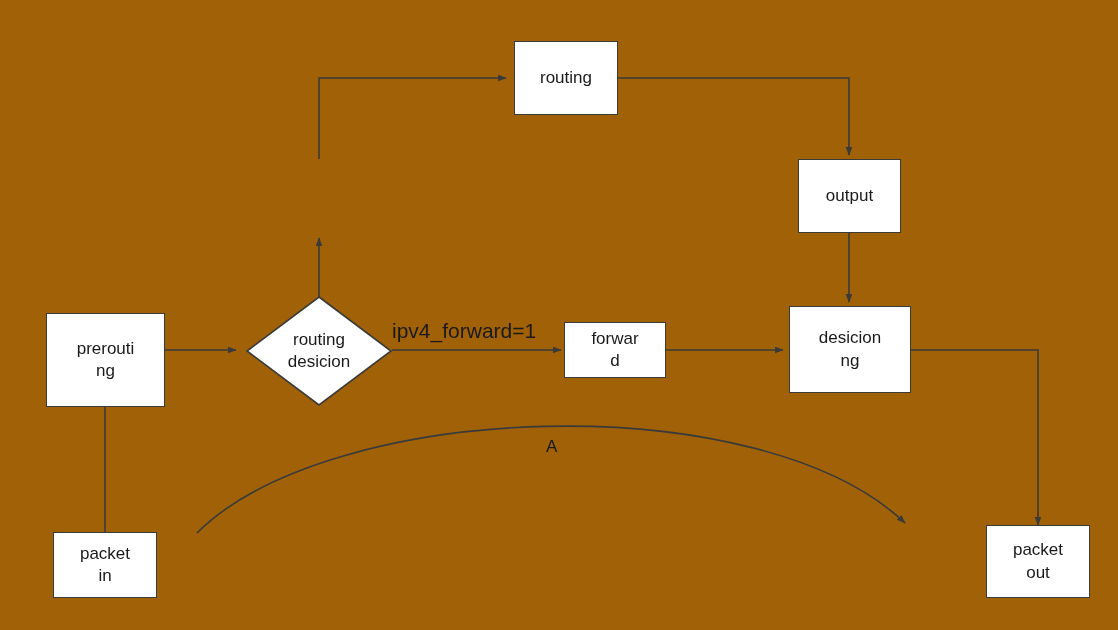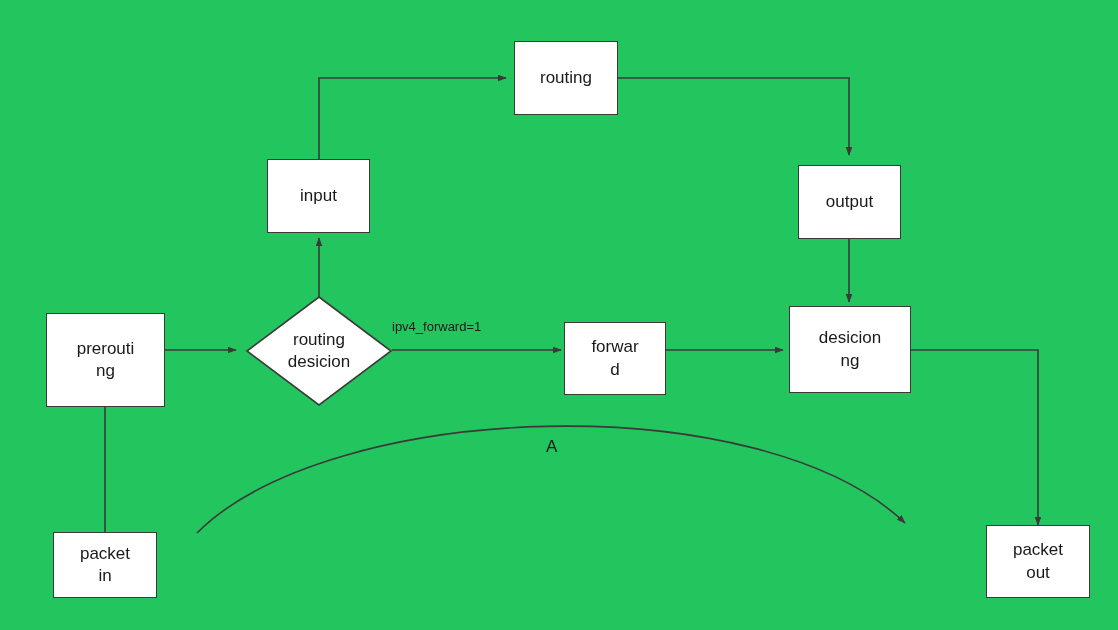--- a/index.html
+++ b/index.html
@@ -7,21 +7,21 @@
     padding: 0;
     background: #ffffff;
   }
   body {
     font-family: "Liberation Sans", sans-serif;
   }
   #canvas {
     position: relative;
     width: 1118px;
     height: 630px;
-    background: #22c55e;
+    background: #a16207;
     overflow: hidden;
   }
   svg.edges {
     position: absolute;
     left: 0;
     top: 0;
     width: 1118px;
     height: 630px;
   }
   .node {
@@ -58,21 +58,21 @@
     display: flex;
     align-items: center;
     justify-content: center;
     text-align: center;
     font-size: 17px;
     line-height: 1.32;
     color: #1a1a1a;
   }
   .edge-label {
     position: absolute;
-    font-size: 13px;
+    font-size: 21px;
     color: #1a1a1a;
     white-space: nowrap;
     z-index: 3;
   }
   .free-label {
     position: absolute;
     font-size: 17px;
     color: #1a1a1a;
     white-space: nowrap;
     z-index: 3;
@@ -108,44 +108,41 @@
 
     <path d="M911,350 L1038,350 L1038,525" fill="none" stroke="#3a3a3a" stroke-width="1.6" marker-end="url(#arrow)"></path>
 
     <path d="M197,533 C330,400 760,385 905,523" fill="none" stroke="#3a3a3a" stroke-width="1.6" marker-end="url(#arrow)"></path>
   </svg>
 
   <div class="node" style="left:514px; top:41px; width:104px; height:74px;">
     <span>routing</span>
   </div>
 
-  <div class="node" style="left:267px; top:159px; width:103px; height:74px;">
-    <span>input</span>
-  </div>
 
-  <div class="node" style="left:798px; top:159px; width:103px; height:74px;margin-top:6px;">
+  <div class="node" style="left:798px; top:159px; width:103px; height:74px;">
     <span>output</span>
   </div>
 
   <div class="node" style="left:46px; top:313px; width:119px; height:94px; white-space:pre-line;">
     <span>prerouti
 ng</span>
   </div>
 
   <div class="diamond-wrap" style="left:245px; top:295px; width:148px; height:112px;">
     <svg class="diamond-shape" viewBox="0 0 148 112" xmlns="http://www.w3.org/2000/svg">
       <polygon points="74,2 146,56 74,110 2,56" fill="#ffffff" stroke="#3a3a3a" stroke-width="1.6"></polygon>
     </svg>
     <div class="diamond-label" style="white-space:pre-line;">
       <span>routing
 desicion</span>
     </div>
   </div>
 
-  <div class="node" style="left:564px; top:322px; width:102px; height:73px; white-space:pre-line;">
+  <div class="node" style="left:564px; top:322px; width:102px; height:56px; white-space:pre-line;">
     <span>forwar
 d</span>
   </div>
 
   <div class="node" style="left:789px; top:306px; width:122px; height:87px; white-space:pre-line;">
     <span>desicion
 ng</span>
   </div>
 
   <div class="node" style="left:53px; top:532px; width:104px; height:66px; white-space:pre-line;">

